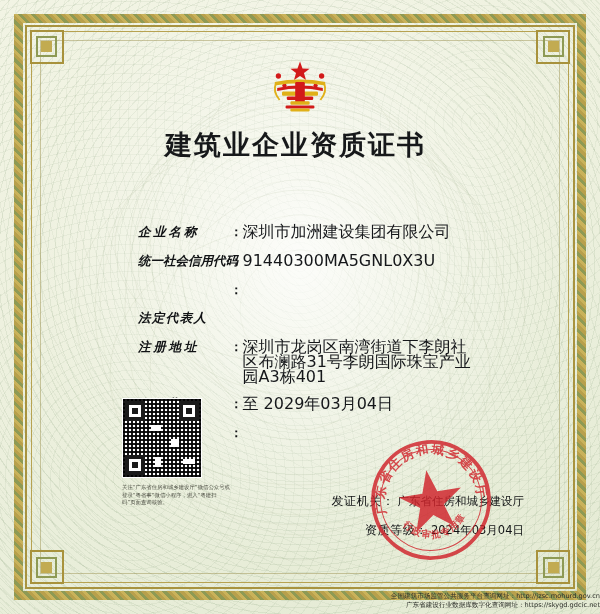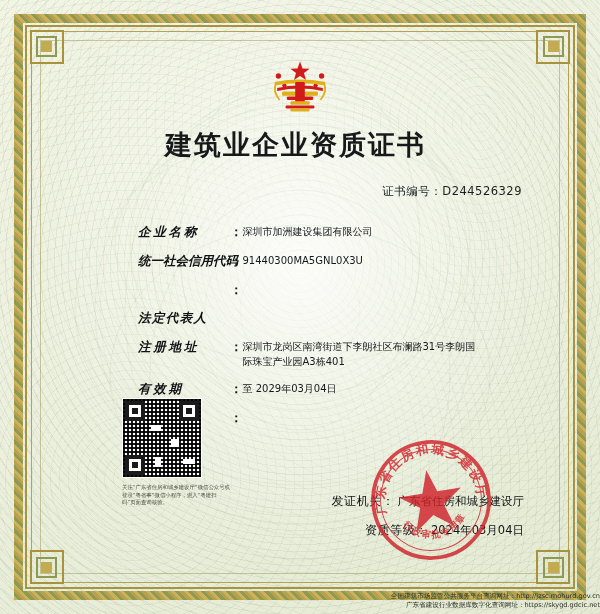--- a/index.html
+++ b/index.html
@@ -130,21 +130,21 @@
     font-style: italic;
   }
   .row .colon {
     flex: 0 0 9px;
     font-size: 12.5px;
     color: #111315;
     font-weight: bold;
   }
   .row .val {
     flex: 1 1 auto;
-    font-size: 10px;
+    font-size: 16px;
     color: #15171a;
     line-height: 15px;
     word-break: break-all;
   }
   .row.lbl-sp .lbl { letter-spacing: 2.8px; }
   .row.lbl-sp2 .lbl { letter-spacing: 1.4px; margin-top: 28px; }
 
   .stars {
     margin-top: 3px;
     font-size: 8px;
@@ -333,23 +333,20 @@
       <rect x="44" y="72" width="32" height="6" rx="2" fill="#e0b018"></rect>
       <rect x="36" y="79" width="48" height="5" rx="2" fill="#d21a1a"></rect>
       <path d="M20 42 Q14 56 26 70" stroke="#e0b018" stroke-width="3" fill="none"></path>
       <path d="M100 42 Q106 56 94 70" stroke="#e0b018" stroke-width="3" fill="none"></path>
       <rect x="44" y="84" width="32" height="5" rx="2" fill="#e0b018"></rect>
     </g>
   </svg>
 
   <div class="title">建筑业企业资质证书</div>
 
-  <div class="cert-no">
-    <span>证书编号：</span><span>D244526329</span>
-  </div>
 
   <div class="fields">
 
     <div class="row lbl-sp">
       <div class="lbl">企业名称</div>
       <div class="colon">：</div>
       <div class="val">深圳市加洲建设集团有限公司</div>
     </div>
 
     <div class="row">

